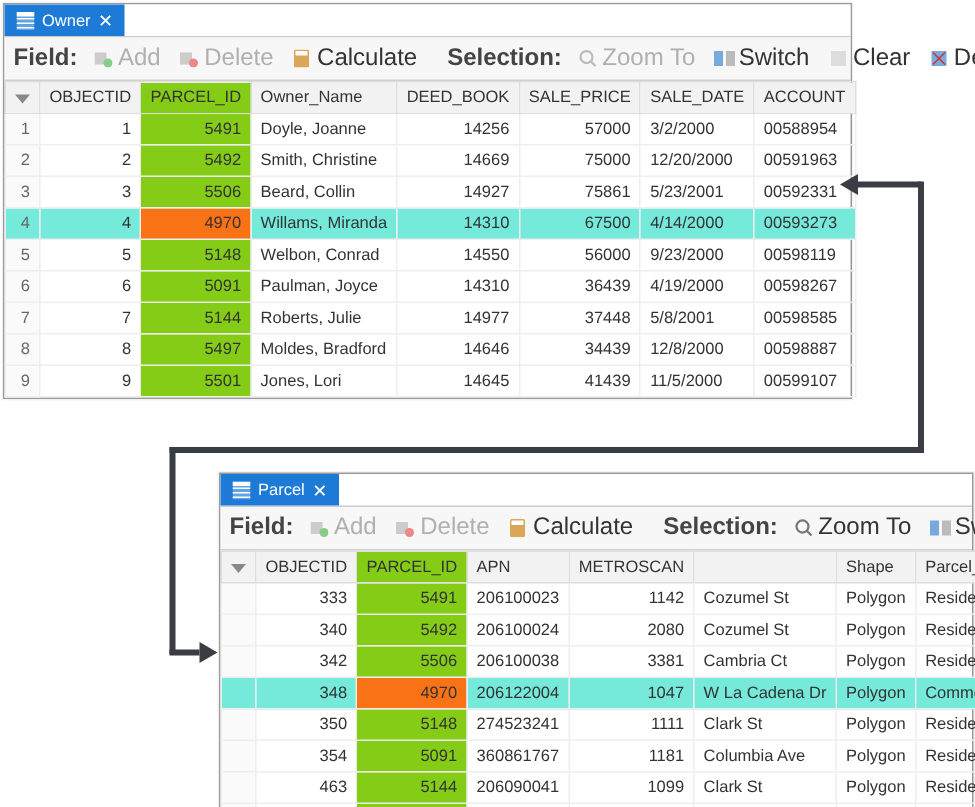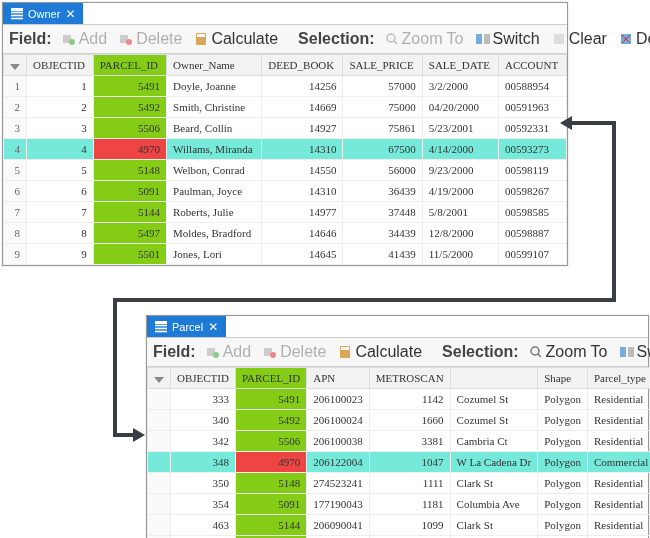--- a/index.html
+++ b/index.html
@@ -66,42 +66,41 @@
     color: #333;
     cursor: pointer;
   }
   .tb-btn.disabled { color: #b0b0b0; cursor: default; justify-content: center; }
   .tb-btn .ico { width: 14px; height: 14px; display:flex; align-items:center; justify-content:center; }
   .sep { width: 1px; height: 16px; background: #d0d0d0; margin: 0 4px; }
   table {
     border-collapse: collapse;
     width: 100%;
     font-size: 11px;
-    font-family: Liberation Serif, serif;
   }
   th {
     background: #f2f2f2;
     font-weight: normal;
     color: #333;
     padding: 4px 6px;
     border: 1px solid #ddd;
     text-align: left;
     position: relative;
   }
   td {
     padding: 4px 6px;
     border: 1px solid #eee;
     color: #333;
     white-space: nowrap;
   }
   .rownum { text-align: right; color: #666; background: #fafafa; }
   .num { text-align: right; }
   .hl-col { background: #84cc16; }
   tr.hl td { background: #75eadb; }
-  tr.hl td.hl-col { background: #ef4444; }
+  tr.hl td.hl-col { background: #f97316; }
   .corner-th {
     width: 18px;
     background: #f2f2f2;
     text-align: center;
   }
   .corner-th::after {
     content: "";
     display: inline-block;
     width: 0; height: 0;
     border-left: 5px solid transparent;
@@ -235,21 +234,21 @@
           <td>3/2/2000</td>
           <td>00588954</td>
         </tr>
         <tr>
           <td class="rownum">2</td>
           <td class="num">2</td>
           <td class="num hl-col">5492</td>
           <td>Smith, Christine</td>
           <td class="num">14669</td>
           <td class="num">75000</td>
-          <td>04/20/2000</td>
+          <td>12/20/2000</td>
           <td>00591963</td>
         </tr>
         <tr>
           <td class="rownum">3</td>
           <td class="num">3</td>
           <td class="num hl-col">5506</td>
           <td>Beard, Collin</td>
           <td class="num">14927</td>
           <td class="num">75861</td>
           <td>5/23/2001</td>
@@ -415,21 +414,21 @@
           <td class="num">1142</td>
           <td>Cozumel St</td>
           <td>Polygon</td>
           <td>Residential</td>
         </tr>
         <tr>
           <td class="rownum"></td>
           <td class="num">340</td>
           <td class="num hl-col">5492</td>
           <td>206100024</td>
-          <td class="num">1660</td>
+          <td class="num">2080</td>
           <td>Cozumel St</td>
           <td>Polygon</td>
           <td>Residential</td>
         </tr>
         <tr>
           <td class="rownum"></td>
           <td class="num">342</td>
           <td class="num hl-col">5506</td>
           <td>206100038</td>
           <td class="num">3381</td>
@@ -454,21 +453,21 @@
           <td>274523241</td>
           <td class="num">1111</td>
           <td>Clark St</td>
           <td>Polygon</td>
           <td>Residential</td>
         </tr>
         <tr>
           <td class="rownum"></td>
           <td class="num">354</td>
           <td class="num hl-col">5091</td>
-          <td>177190043</td>
+          <td>360861767</td>
           <td class="num">1181</td>
           <td>Columbia Ave</td>
           <td>Polygon</td>
           <td>Residential</td>
         </tr>
         <tr>
           <td class="rownum"></td>
           <td class="num">463</td>
           <td class="num hl-col">5144</td>
           <td>206090041</td>

